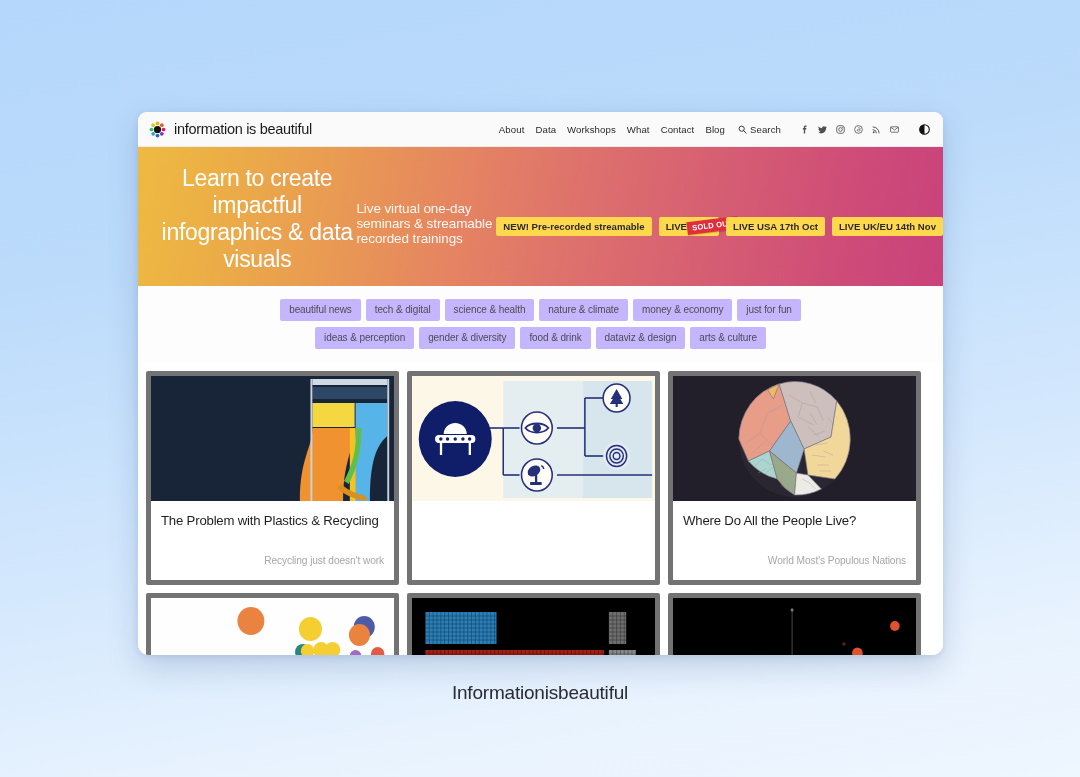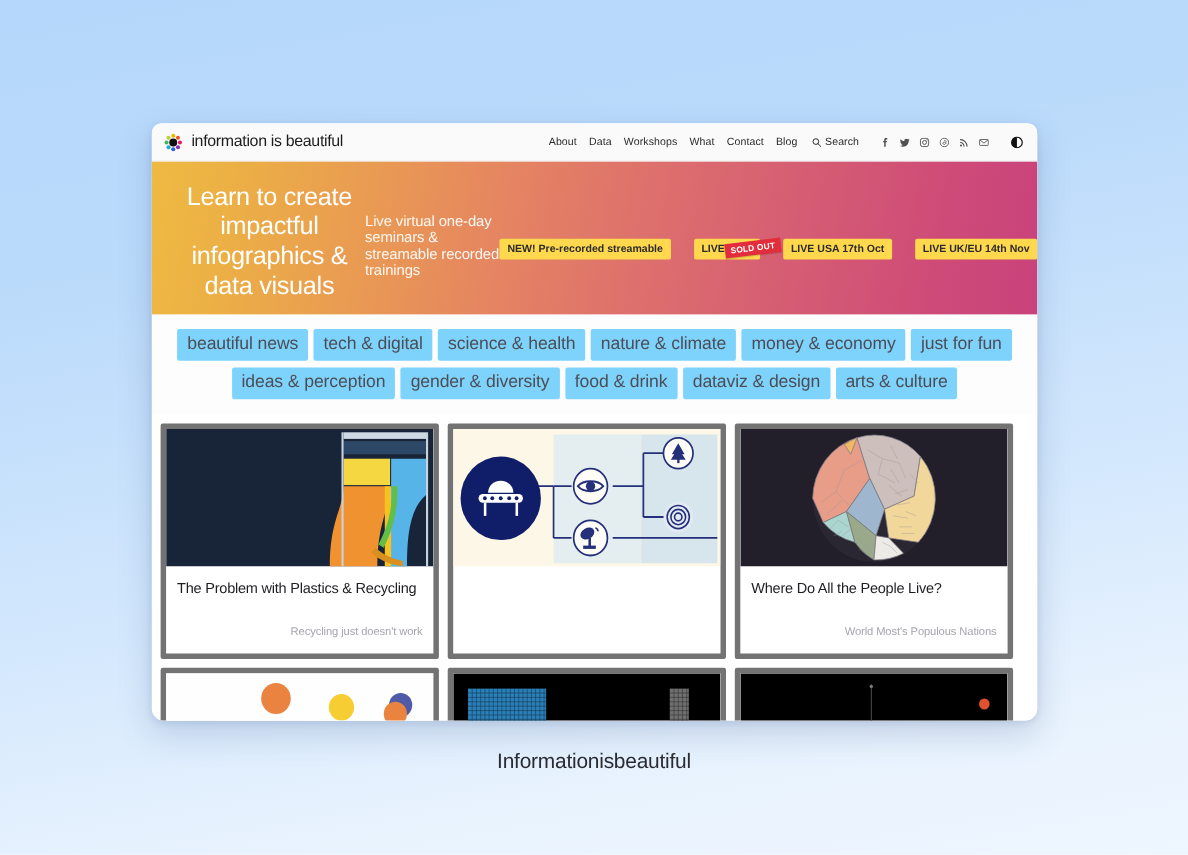--- a/index.html
+++ b/index.html
@@ -35,38 +35,38 @@
   
   .hero{
     height:139px;
     background:linear-gradient(100deg,#eeba42 0%,#ecb045 9%,#e99a53 25%,#e58462 40%,#dd6f6d 56%,#d55d73 72%,#ce4b78 88%,#c9427b 100%);
     display:flex; flex-direction:row; align-items:center; justify-content:center;
     padding-top:4px;
     padding-left:20px;
   }
   .hero-title{ font-size:23px; color:#fff; font-weight:400; letter-spacing:-.3px; text-align:center; }
   .hero-sub{ font-size:13.5px; color:#fff8f2; margin-top:9px; font-weight:300; letter-spacing:-.1px; }
-  .badges{ display:flex; gap:21px; margin-top:16px; align-items:center; }
+  .badges{ display:flex; gap:7px; margin-top:16px; align-items:center; }
   .badge{
     background:#ffd84d; color:#2b2b2b; font-size:9.6px; font-weight:bold;
     padding:4px 7px 4px 7px; border-radius:2px; white-space:nowrap; position:relative;
   }
   .stamp{
     position:absolute; left:28px; top:2px;
     background:#e22d3c; color:#fff; font-size:7.6px; font-weight:bold;
     padding:2px 5px; transform:rotate(-7deg); letter-spacing:.2px;
     box-shadow:0 1px 1px rgba(0,0,0,.18);
   }
 
   
   .cats{ background:#fdfdfd; padding:13px 0 14px; }
   .cat-row{ display:flex; justify-content:center; gap:5px; }
   .cat-row + .cat-row{ margin-top:6px; }
   .chip{
-    background:#7dd3fc; color:#4d4d55; font-size:16px;
+    background:#c4b5fd; color:#4d4d55; font-size:10px;
     padding:5px 9px 6px; border-radius:2px; white-space:nowrap; letter-spacing:-.1px;
   }
 
   
   .grid{ padding:8px 8px 0; display:flex; flex-wrap:wrap; gap:8px; background:#fff; }
   .card{ width:253px; background:#fff; border:5px solid #737373; border-radius:2px; overflow:hidden; }
   .thumb{ width:100%; height:125px; display:block; }
   .card-body{ padding:11px 10px 14px; }
   .card-title{ font-size:13.2px; color:#1e1e22; line-height:1.35; letter-spacing:-.2px; }
   .card-desc{ font-size:10.2px; color:#a6a6ad; margin-top:25px; letter-spacing:-.1px;text-align:right; }

